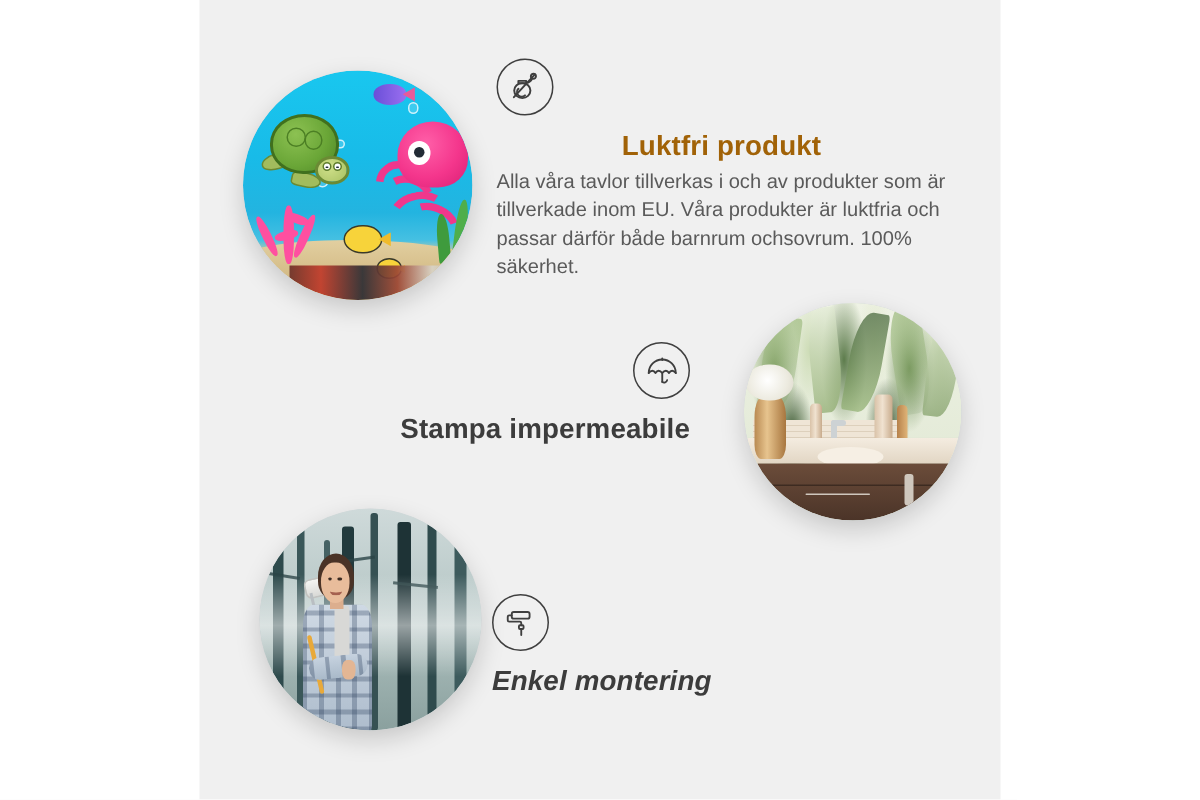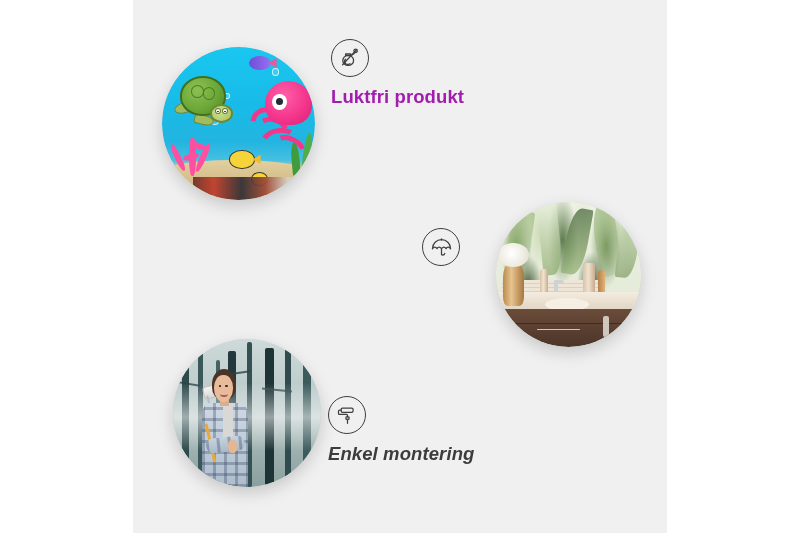--- a/index.html
+++ b/index.html
@@ -441,21 +441,22 @@
         <div class="badge-icon">
           <svg width="24" height="24" viewBox="0 0 24 24" fill="none" stroke="#3f3f3f" stroke-width="1.3" stroke-linecap="round" stroke-linejoin="round">
             <ellipse cx="10.2" cy="14.4" rx="5.4" ry="5"></ellipse>
             <path d="M7.6 9.5 h5.2 v-1.6 h-5.2 z"></path>
             <path d="M14.1 9.0 c1.6 -0.6 2.6 -1.9 2.6 -3.1"></path>
             <circle cx="17.6" cy="4.8" r="1.7"></circle>
             <path d="M7.6 13.2 a3.1 3.1 0 0 0 4.4 4.4"></path>
             <line x1="4.6" y1="18.8" x2="18.6" y2="3.6"></line>
           </svg>
         </div>
-        <div class="f-title" style="color: #a21caf;">Luktfri produkt</div>
+        <div class="f-title" style="color: #a16207; text-align: center;">Luktfri produkt</div>
+        <p class="f-desc" style="color: rgb(90, 90, 90);">Alla våra tavlor tillverkas i och av produkter som är tillverkade inom EU. Våra produkter är luktfria och passar därför både barnrum ochsovrum. 100% säkerhet.</p>
       </div>
     </div>
 
     <div class="feature" id="feature-2">
 
       <div class="photo-circle">
         <div class="photo-inner">
           <div class="bath-bg"></div>
           <div class="bath-wall"></div>
           <div class="leaf l1"></div>
@@ -483,20 +484,21 @@
       <div class="text-block align-right">
         <div class="badge-icon">
           <svg width="23" height="23" viewBox="0 0 24 24" fill="none" stroke="#3f3f3f" stroke-width="1.3" stroke-linecap="round" stroke-linejoin="round">
             <path d="M2.6 13.2 a9.4 9.4 0 0 1 18.8 0"></path>
             <path d="M2.6 13.2 c1.6 -2.1 3.5 -2.1 4.7 0 c1.2 -2.1 3.1 -2.1 4.7 0 c1.6 -2.1 3.5 -2.1 4.7 0 c1.2 -2.1 3.1 -2.1 4.7 0"></path>
             <line x1="12" y1="13.2" x2="12" y2="19.4"></line>
             <path d="M12 19.4 a2.1 2.1 0 0 0 3.4 -1.2"></path>
             <line x1="12" y1="3.1" x2="12" y2="4.2"></line>
           </svg>
         </div>
+        <div class="f-title" style="color: rgb(60, 60, 60);">Stampa impermeabile</div>
       </div>
     </div>
 
     <div class="feature" id="feature-3">
 
       <div class="photo-circle">
         <div class="photo-inner">
           <div class="forest-bg"></div>
           <div class="tree t1"></div>
             <div class="tree t2"></div>

